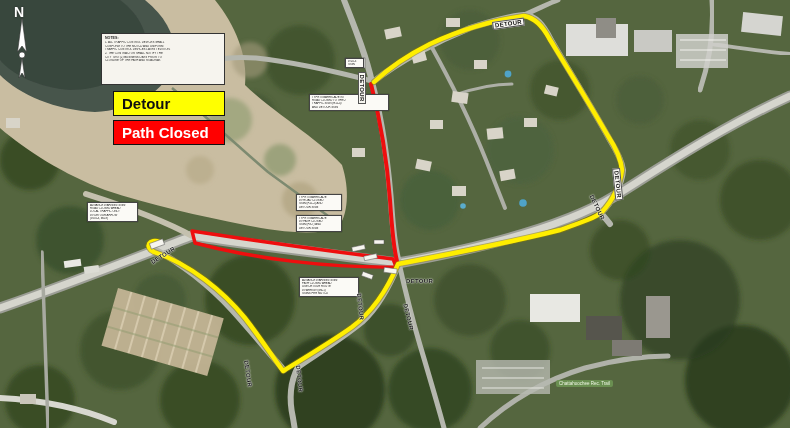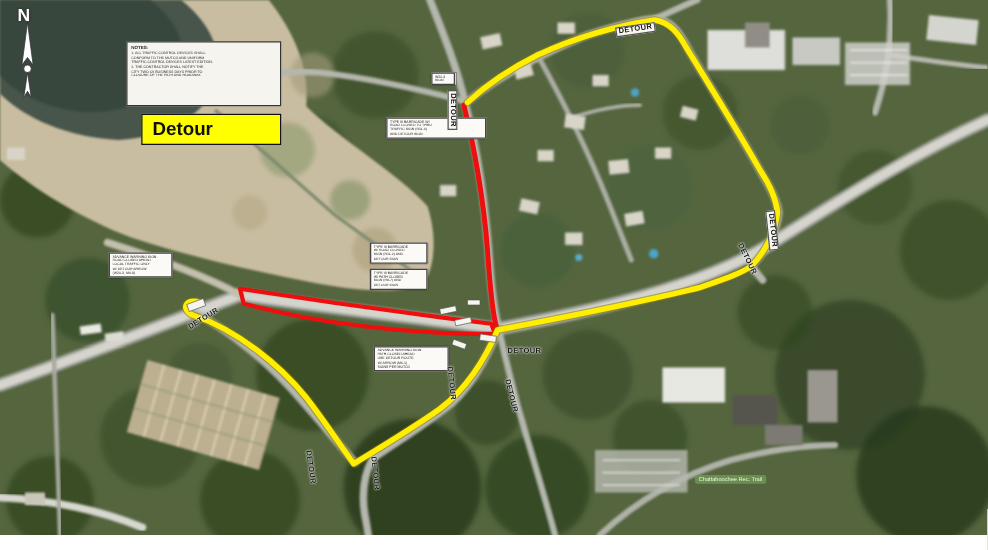--- a/index.html
+++ b/index.html
@@ -226,20 +226,23 @@
     <div class="l">   CONFORM TO THE MUTCD AND UNIFORM</div>
     <div class="l">   TRAFFIC CONTROL DEVICES LATEST EDITION.</div>
     <div class="l">2. THE CONTRACTOR SHALL NOTIFY THE</div>
     <div class="l">   CITY TWO (2) BUSINESS DAYS PRIOR TO</div>
     <div class="l">   CLOSURE OF THE PATH AND ROADWAY.</div>
   </div>
 
   <div class="overlay legend-box" id="legend-detour">
     <span>Detour</span>
   </div>
+  <div class="overlay legend-box" id="legend-closed">
+    <span>Path Closed</span>
+  </div>
 
   <div class="overlay callout" style="left:87px;top:202px;width:51px;">
     <div class="l">ADVANCE WARNING SIGN:</div>
     <div class="l">ROAD CLOSED AHEAD</div>
     <div class="l">LOCAL TRAFFIC ONLY</div>
     <div class="l">W/ DETOUR ARROW</div>
     <div class="l">(W20-3, M4-9)</div>
   </div>
   <div class="overlay callout" style="left:309px;top:94px;width:80px;">
     <div class="l">TYPE III BARRICADE W/</div>

